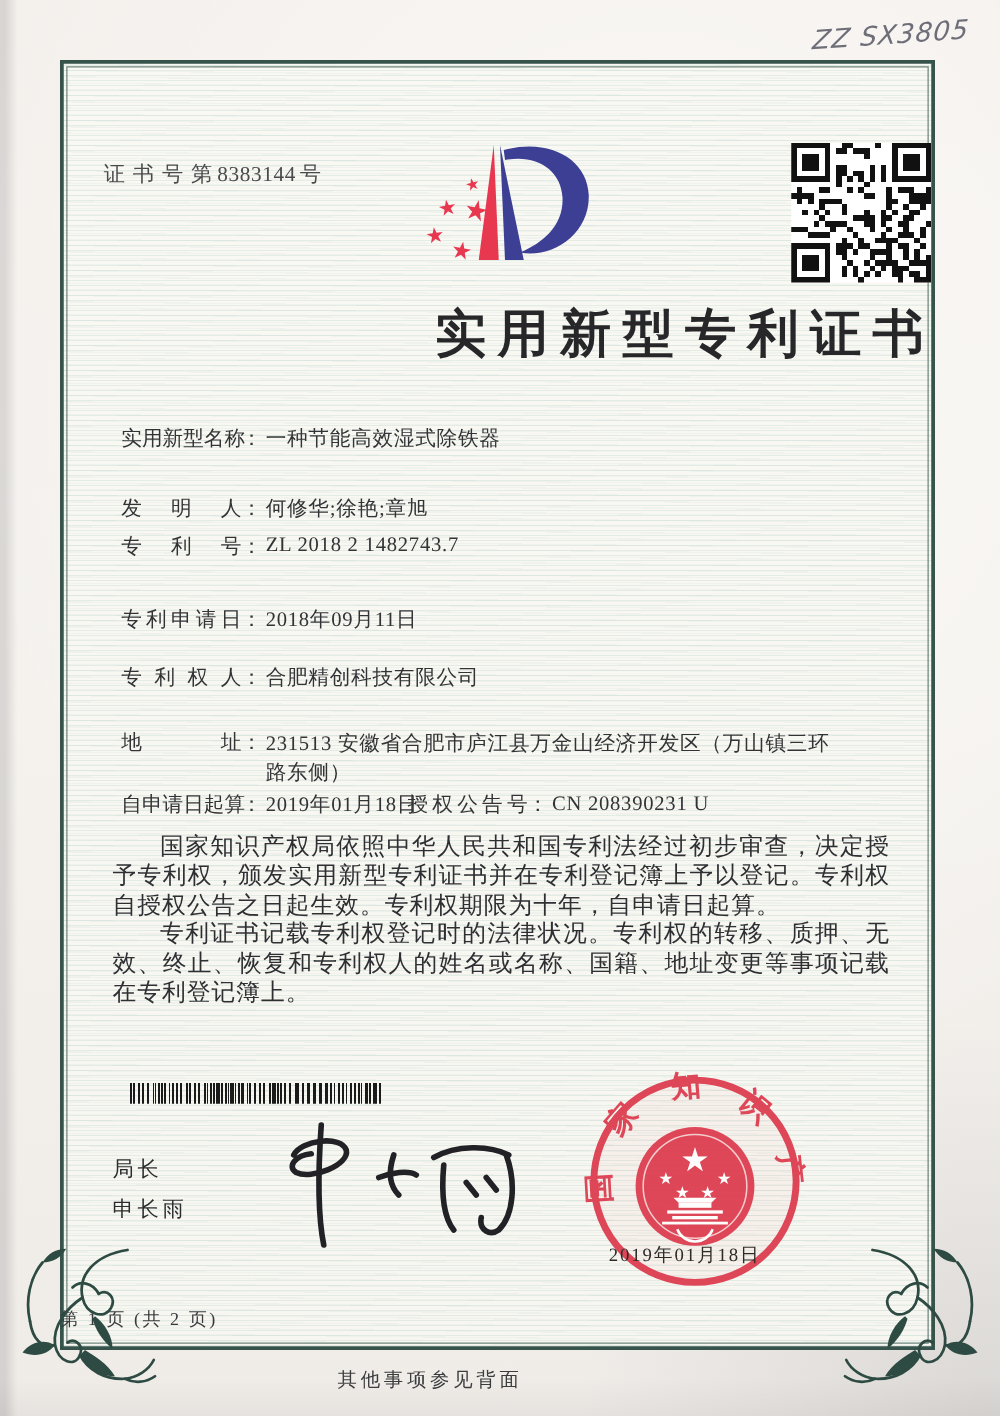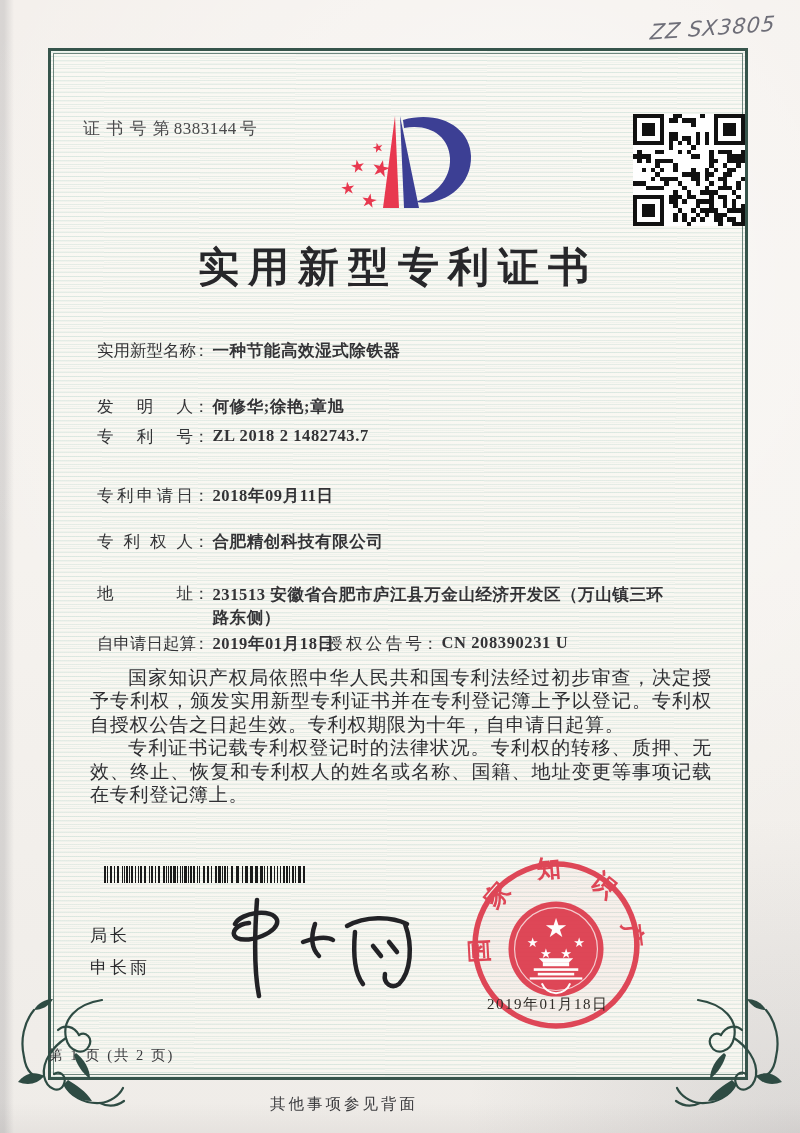--- a/index.html
+++ b/index.html
@@ -25,36 +25,36 @@
     background:
       repeating-linear-gradient(0deg, rgba(140,190,178,.20) 0 1px, rgba(140,190,178,0) 1px 4px),
       repeating-linear-gradient(.6deg, rgba(150,200,188,.10) 0 1px, rgba(150,200,188,0) 1px 5px),
       linear-gradient(180deg,#faf8f3,#f8f6f0);
   }
   .frame-inner{position:absolute;inset:2px;border:1px solid rgba(66,98,88,.75);pointer-events:none;}
   .flourish{position:absolute;width:112px;height:122px;z-index:4;}
   .flourish.left{left:14px;top:995px;}
   .flourish.right{left:674px;top:995px;transform:scaleX(-1);}
   
-  .cert-no{position:absolute;left:83px;top:117px;font-size:17px;color:#4a4a4c;letter-spacing:1px;}
+  .cert-no{position:absolute;left:83px;top:128px;font-size:17px;color:#4a4a4c;letter-spacing:1px;}
   .cert-no .num{letter-spacing:.5px;padding:0 3px;}
   .logo{position:absolute;left:333px;top:110px;width:150px;height:110px;}
   .qr{position:absolute;left:633px;top:114px;width:112px;height:112px;}
   .title{
-    position:absolute;left:48px;top:240px;width:700px;text-align:center;
+    position:absolute;left:48px;top:240px;width:700px;text-align:right;
     font-size:41px;font-weight:bold;color:#27272a;letter-spacing:9px;
   }
   
   .frow{position:absolute;left:97px;font-size:16.5px;color:#333336;white-space:nowrap;}
   .flabel{
     display:inline-block;width:96px;vertical-align:top;
     text-align:justify;text-align-last:justify;text-justify:inter-character;
   }
   .fcolon{display:inline-block;vertical-align:top;}
-  .fvalue{display:inline-block;vertical-align:top;letter-spacing:.6px;padding-left:3px;font-weight:bold;}
+  .fvalue{display:inline-block;vertical-align:top;letter-spacing:.6px;padding-left:3px;}
   .fvalue.block{white-space:normal;width:466px;line-height:23px;}
   .fpair2{position:absolute;left:229px;top:0;white-space:nowrap;}
   
   .body-text{
     position:absolute;left:90px;top:666px;width:622px;
     font-size:19px;line-height:23.4px;color:#2f2f33;letter-spacing:.8px;
     text-align:justify;text-justify:inter-ideograph;
   }
   .body-text p{margin:0;text-indent:2em;}
   

